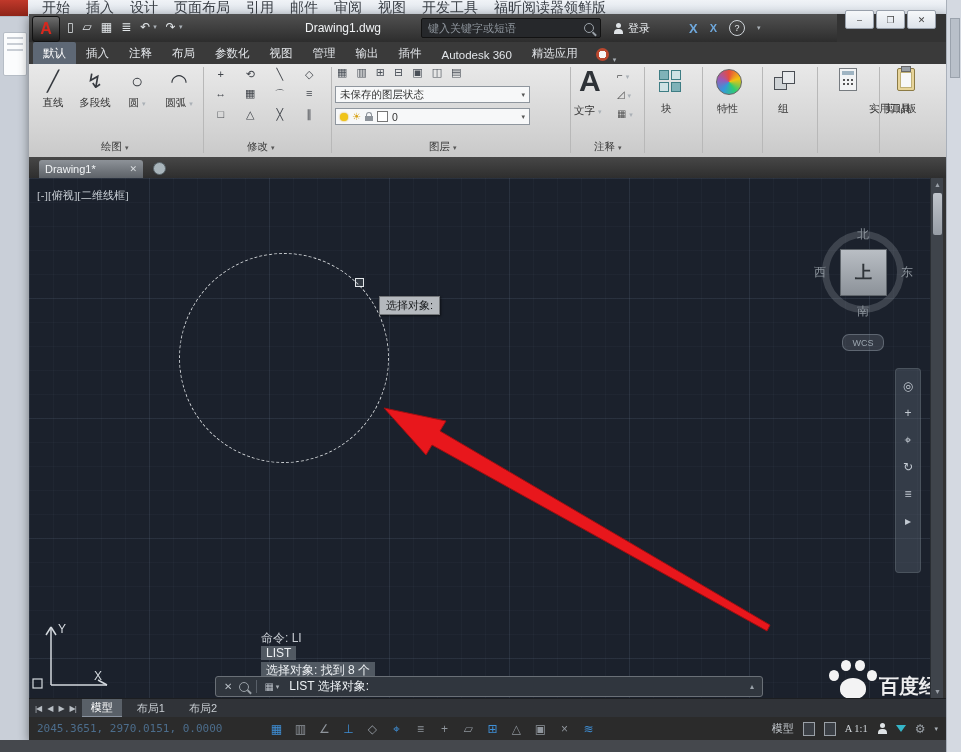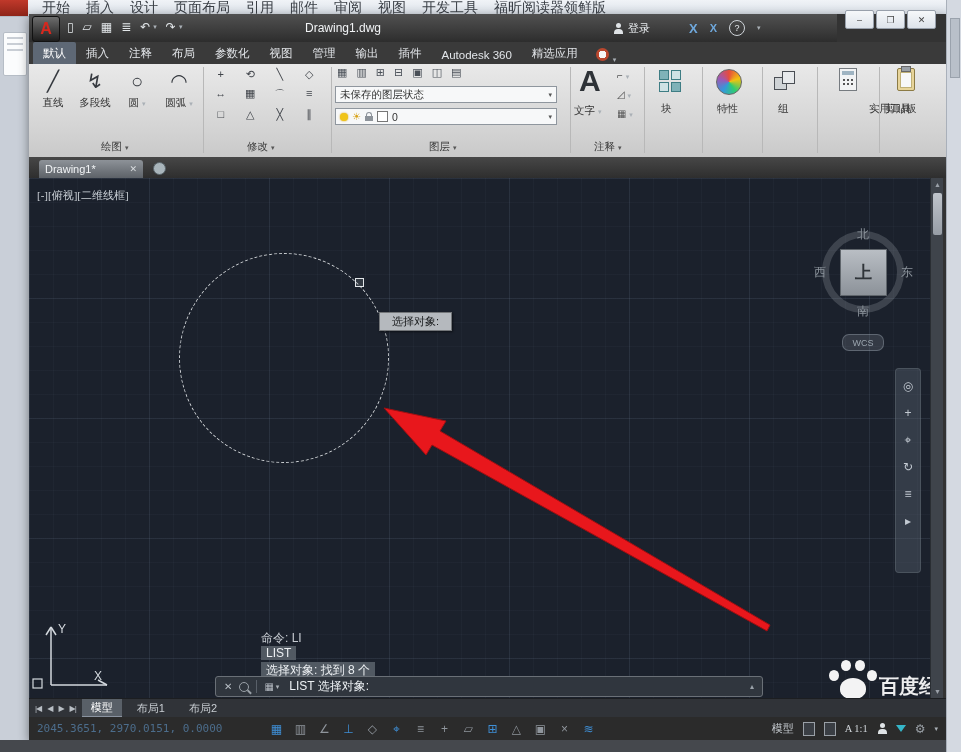--- a/index.html
+++ b/index.html
@@ -50,21 +50,21 @@
   .ribbon{left:0;top:50px;width:917px;height:93px;background:linear-gradient(#e9e9e9,#d2d2d2 75%,#c9c9c9);border-bottom:1px solid #a4a4a4;}
   .psep{position:absolute;top:3px;width:1px;height:86px;background:#b8b8b8;}
   .plabel{position:absolute;top:76px;font-size:10.5px;color:#3c3c3c;white-space:nowrap;}
   .plabel .caret{color:#555;}
   .bigtool{position:absolute;width:40px;text-align:center;}
   .bigtool .ic{font-size:20px;color:#35393f;line-height:26px;display:block;}
   .bigtool .lb{font-size:10.5px;color:#333;display:block;margin-top:2px;white-space:nowrap;}
   .modgrid{position:absolute;left:181px;top:4px;width:110px;display:grid;grid-template-columns:repeat(4,1fr);row-gap:6px;column-gap:8px;}
   .modgrid span{font-size:11px;color:#41454b;text-align:center;}
   .ltools{position:absolute;left:308px;top:2px;display:flex;gap:9px;font-size:11px;color:#4a5058;}
-  .combo{position:absolute;left:306px;width:222px;height:17px;background:#f7f8f9;border:1px solid #8f969e;display:flex;align-items:center;font-size:10.5px;color:#333;padding:0 4px;box-sizing:border-box;gap:4px;}
+  .combo{position:absolute;left:306px;width:195px;height:17px;background:#f7f8f9;border:1px solid #8f969e;display:flex;align-items:center;font-size:10.5px;color:#333;padding:0 4px;box-sizing:border-box;gap:4px;}
   .combo .dd{margin-left:auto;font-size:7px;color:#555;}
   .bulb{width:8px;height:8px;border-radius:50%;background:#f0c419;box-shadow:0 0 2px #d8a417;}
   .sun{color:#d8a31a;font-size:10px;}
   .lockicon{width:8px;height:5px;background:#8d939a;position:relative;margin-top:4px;}
   .lockicon::before{content:"";position:absolute;left:1px;top:-4px;width:4px;height:3px;border:1.5px solid #8d939a;border-bottom:none;border-radius:3px 3px 0 0;}
   .swatch{width:9px;height:9px;background:#fff;border:1px solid #777;}
   .bigA{position:absolute;left:550px;top:0;font-size:30px;font-weight:bold;color:#2e3237;}
   .txtlb{position:absolute;left:545px;top:40px;font-size:10.5px;color:#333;}
   .annmini{position:absolute;left:588px;top:6px;display:flex;flex-direction:column;gap:8px;color:#555;font-size:10px;}
   .blkicon{position:absolute;left:630px;top:6px;width:22px;height:22px;display:grid;grid-template-columns:1fr 1fr;gap:2px;}
@@ -101,21 +101,21 @@
   .vcring{left:793px;top:53px;width:82px;height:82px;border:7px solid rgba(150,158,166,.28);border-radius:50%;box-sizing:border-box;}
   .vcsq{left:811px;top:71px;width:45px;height:45px;background:linear-gradient(#b9bec4,#8c9299);border:1px solid #5f656b;
         display:flex;align-items:center;justify-content:center;font-size:17px;font-weight:bold;color:#2f3439;}
   .vcdir{color:#8d959d;font-size:12px;}
   .wcs{left:813px;top:156px;width:40px;height:15px;border-radius:7px;background:rgba(140,150,160,.22);border:1px solid rgba(160,170,180,.4);
        color:#9aa4ae;font-size:9px;display:flex;align-items:center;justify-content:center;}
   .navbar{left:866px;top:190px;width:26px;height:205px;background:rgba(95,105,118,.38);border:1px solid rgba(140,150,160,.25);border-radius:4px;
           display:flex;flex-direction:column;align-items:center;gap:13px;padding-top:10px;box-sizing:border-box;color:#c3cad2;font-size:12px;}
   .selcircle{left:150px;top:75px;width:208px;height:208px;border:1px dashed rgba(236,239,241,.85);border-radius:50%;}
   .grip{left:326px;top:100px;width:7px;height:7px;border:1px solid #e2e6e9;background:rgba(230,235,240,.12);}
-  .tipbox{left:350px;top:134px;background:#b5b9be;border:1px solid #737679;color:#17191b;font-size:11px;padding:1px 12px;box-shadow:1px 1px 2px rgba(0,0,0,.5);white-space:nowrap;}
+  .tipbox{left:350px;top:118px;background:#b5b9be;border:1px solid #737679;color:#17191b;font-size:11px;padding:1px 6px;box-shadow:1px 1px 2px rgba(0,0,0,.5);white-space:nowrap;}
   .hist{left:232px;font-size:12px;white-space:nowrap;}
   .hist.plain{color:#c6cbd1;}
   .hist.boxed{background:rgba(88,95,104,.9);color:#eceff2;padding:0 5px;}
   .cmdbar{left:186px;top:498px;width:548px;height:21px;background:#30363e;border:1px solid #6a7077;border-radius:3px;
           display:flex;align-items:center;box-sizing:border-box;padding:0 8px;color:#eef2f5;font-size:12px;}
   .cmdbar .xi{font-size:10px;color:#b8bec5;margin-right:7px;}
   .cmdsep{width:1px;height:13px;background:#596069;margin:0 7px;}
   .cmdcust{font-size:10px;color:#b8bec5;}
   .cmdup{margin-left:auto;font-size:8px;color:#9aa1a9;}
   .paw{left:800px;top:480px;width:50px;height:44px;opacity:.95;}
@@ -183,20 +183,24 @@
         <span>▯</span>
         <span>▱</span>
         <span>▦</span>
         <span>≣</span>
         <span>↶</span>
         <span class="c">▾</span>
         <span>↷</span>
         <span class="c">▾</span>
       </div>
       <div class="abs doctitle">Drawing1.dwg</div>
+      <div class="abs search">
+        <input readonly="" placeholder="键入关键字或短语" style="">
+        <span class="lens"></span>
+      </div>
       <div class="abs signin">
         <span class="person"></span>
         <span>登录</span>
       </div>
       <div class="abs tbicons">
         <span class="xch">X</span>
         <span class="xch" style="font-size:11px">X</span>
         <span class="helpc">?</span>
         <span class="caret">▾</span>
       </div>

